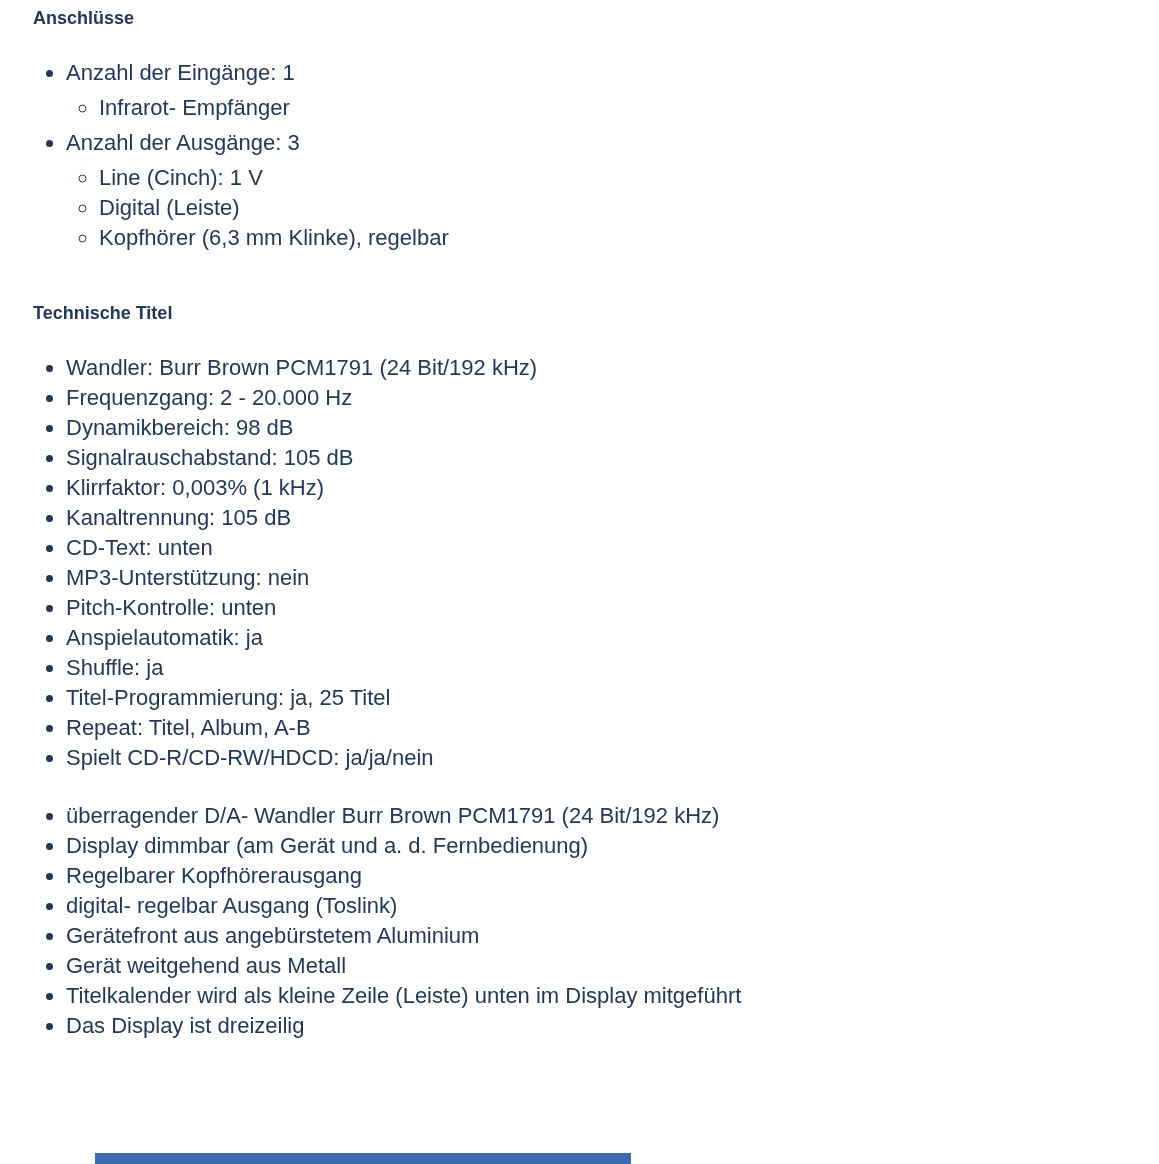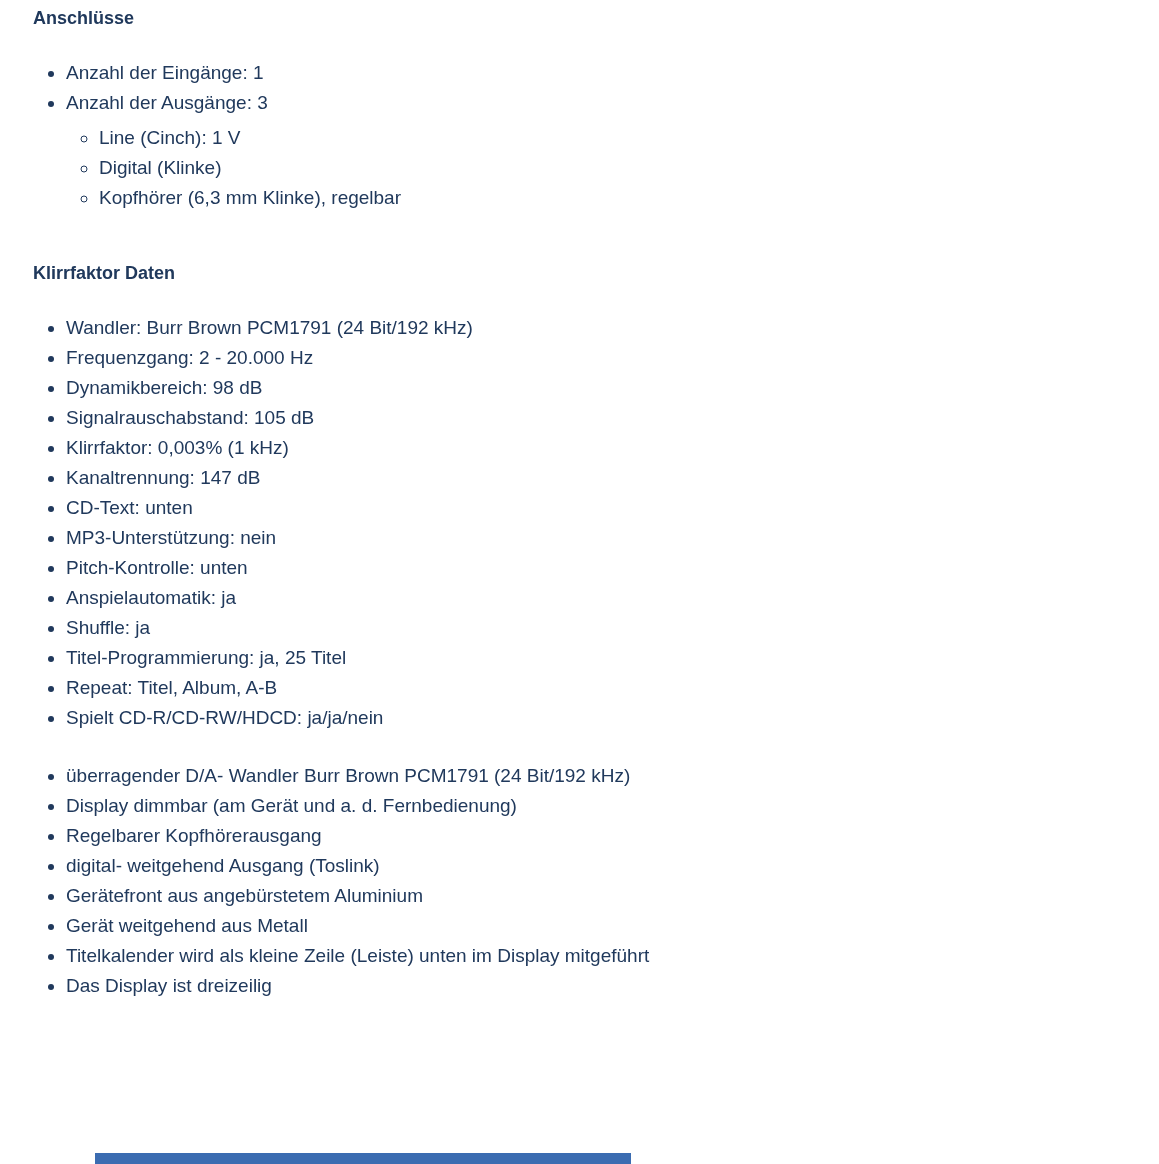--- a/index.html
+++ b/index.html
@@ -31,66 +31,68 @@
     margin: 28px 0 0 0;
     padding-left: 33px;
     list-style-type: disc;
   }
   ul.lvl2 {
     margin: 5px 0 5px 0;
     padding-left: 33px;
     list-style-type: circle;
   }
   li {
-    font-size: 19px;
+    font-size: 22px;
     line-height: 30px;
   }
   .bottom-bar {
     position: absolute;
     left: 95px;
     top: 1153px;
     width: 536px;
     height: 11px;
   }
 </style>
 </head>
 <body style="color: rgb(32, 57, 92); background: rgb(255, 255, 255);">
 
 <div class="doc">
     <h3>Anschlüsse</h3>
     <ul class="lvl1">
-      <li><span>Anzahl der Eingänge: 1</span></li>
+      <li><span>Anzahl der Eingänge: 1</span><ul class="lvl2">
+          <li><span>Infrarot- Empfänger</span></li>
+        </ul></li>
       <li><span>Anzahl der Ausgänge: 3</span><ul class="lvl2">
           <li><span>Line (Cinch): 1 V</span></li>
-          <li><span>Digital (Klinke)</span></li>
+          <li><span>Digital (Leiste)</span></li>
           <li><span>Kopfhörer (6,3 mm Klinke), regelbar</span></li>
         </ul></li>
     </ul>
-    <h3>Klirrfaktor Daten</h3>
+    <h3>Technische Titel</h3>
     <ul class="lvl1">
       <li><span>Wandler: Burr Brown PCM1791 (24 Bit/192 kHz)</span></li>
       <li><span>Frequenzgang: 2 - 20.000 Hz</span></li>
       <li><span>Dynamikbereich: 98 dB</span></li>
       <li><span>Signalrauschabstand: 105 dB</span></li>
       <li><span>Klirrfaktor: 0,003% (1 kHz)</span></li>
-      <li><span>Kanaltrennung: 147 dB</span></li>
+      <li><span>Kanaltrennung: 105 dB</span></li>
       <li><span>CD-Text: unten</span></li>
       <li><span>MP3-Unterstützung: nein</span></li>
       <li><span>Pitch-Kontrolle: unten</span></li>
       <li><span>Anspielautomatik: ja</span></li>
       <li><span>Shuffle: ja</span></li>
       <li><span>Titel-Programmierung: ja, 25 Titel</span></li>
       <li><span>Repeat: Titel, Album, A-B</span></li>
       <li><span>Spielt CD-R/CD-RW/HDCD: ja/ja/nein</span></li>
     </ul>
     <ul class="lvl1">
       <li><span>überragender D/A- Wandler Burr Brown PCM1791 (24 Bit/192 kHz)</span></li>
       <li><span>Display dimmbar (am Gerät und a. d. Fernbedienung)</span></li>
       <li><span>Regelbarer Kopfhörerausgang</span></li>
-      <li><span>digital- weitgehend Ausgang (Toslink)</span></li>
+      <li><span>digital- regelbar Ausgang (Toslink)</span></li>
       <li><span>Gerätefront aus angebürstetem Aluminium</span></li>
       <li><span>Gerät weitgehend aus Metall</span></li>
       <li><span>Titelkalender wird als kleine Zeile (Leiste) unten im Display mitgeführt</span></li>
       <li><span>Das Display ist dreizeilig</span></li>
     </ul>
   </div>
 
 <div class="bottom-bar" style="background: rgb(59, 108, 177);"></div>
 
 </body></html>

